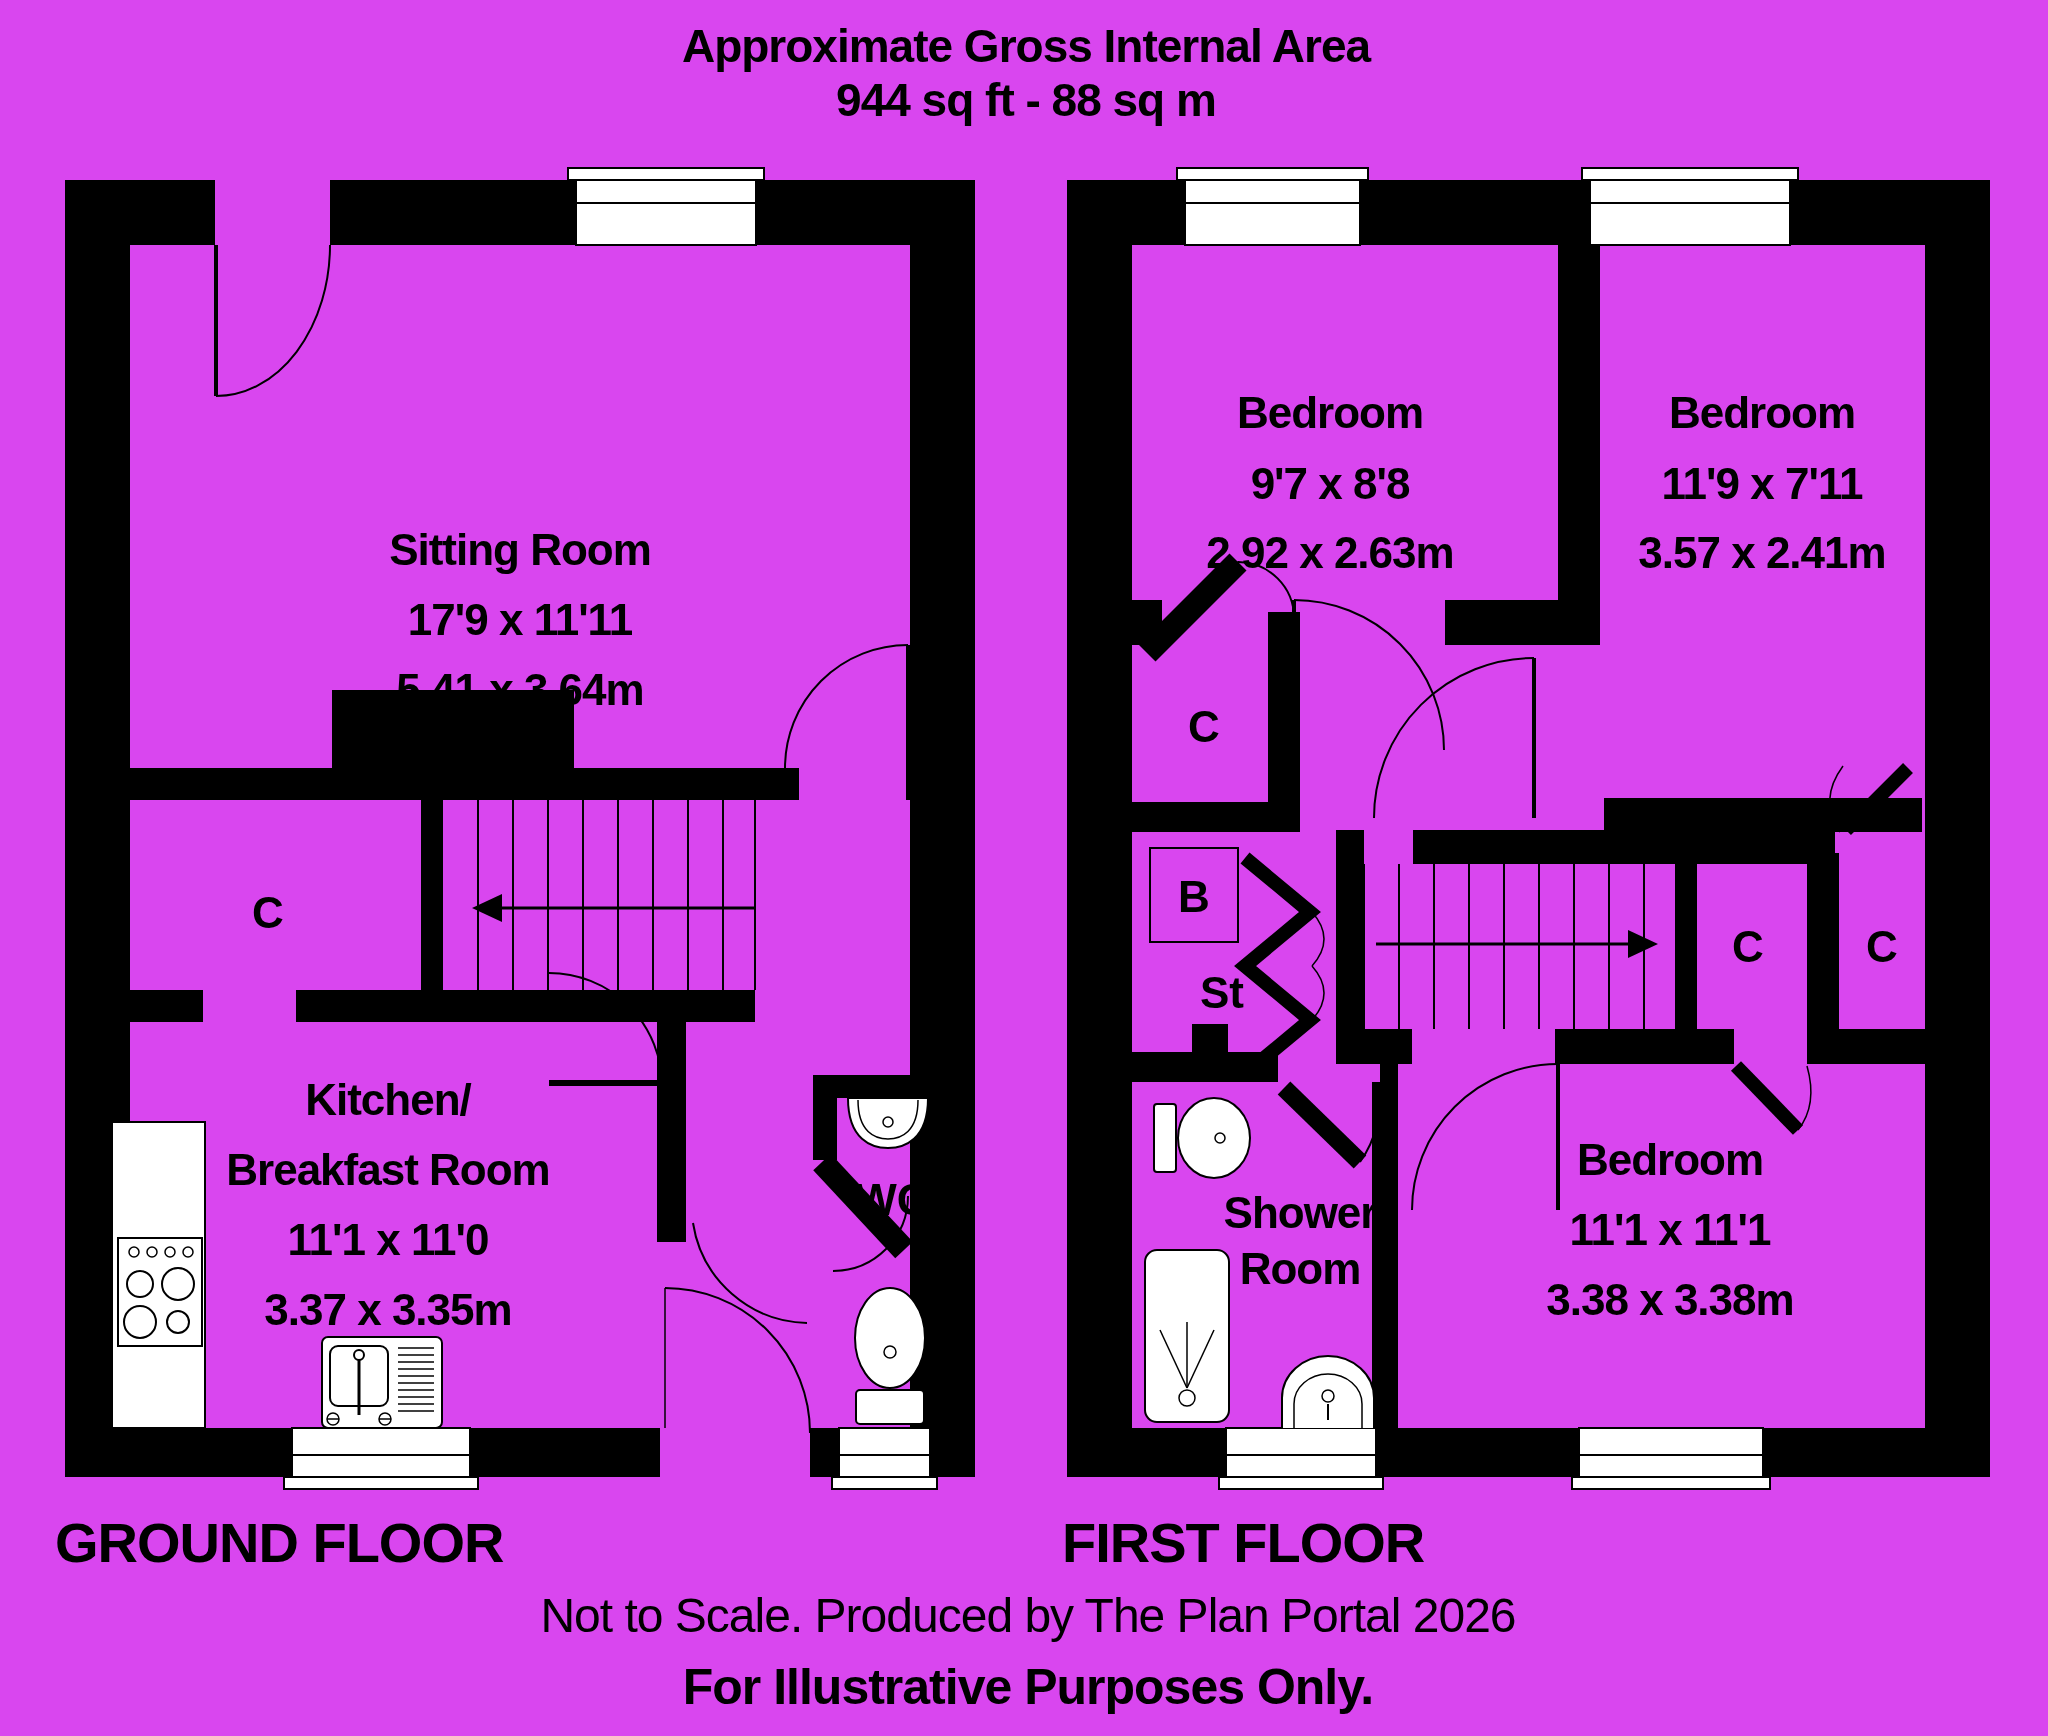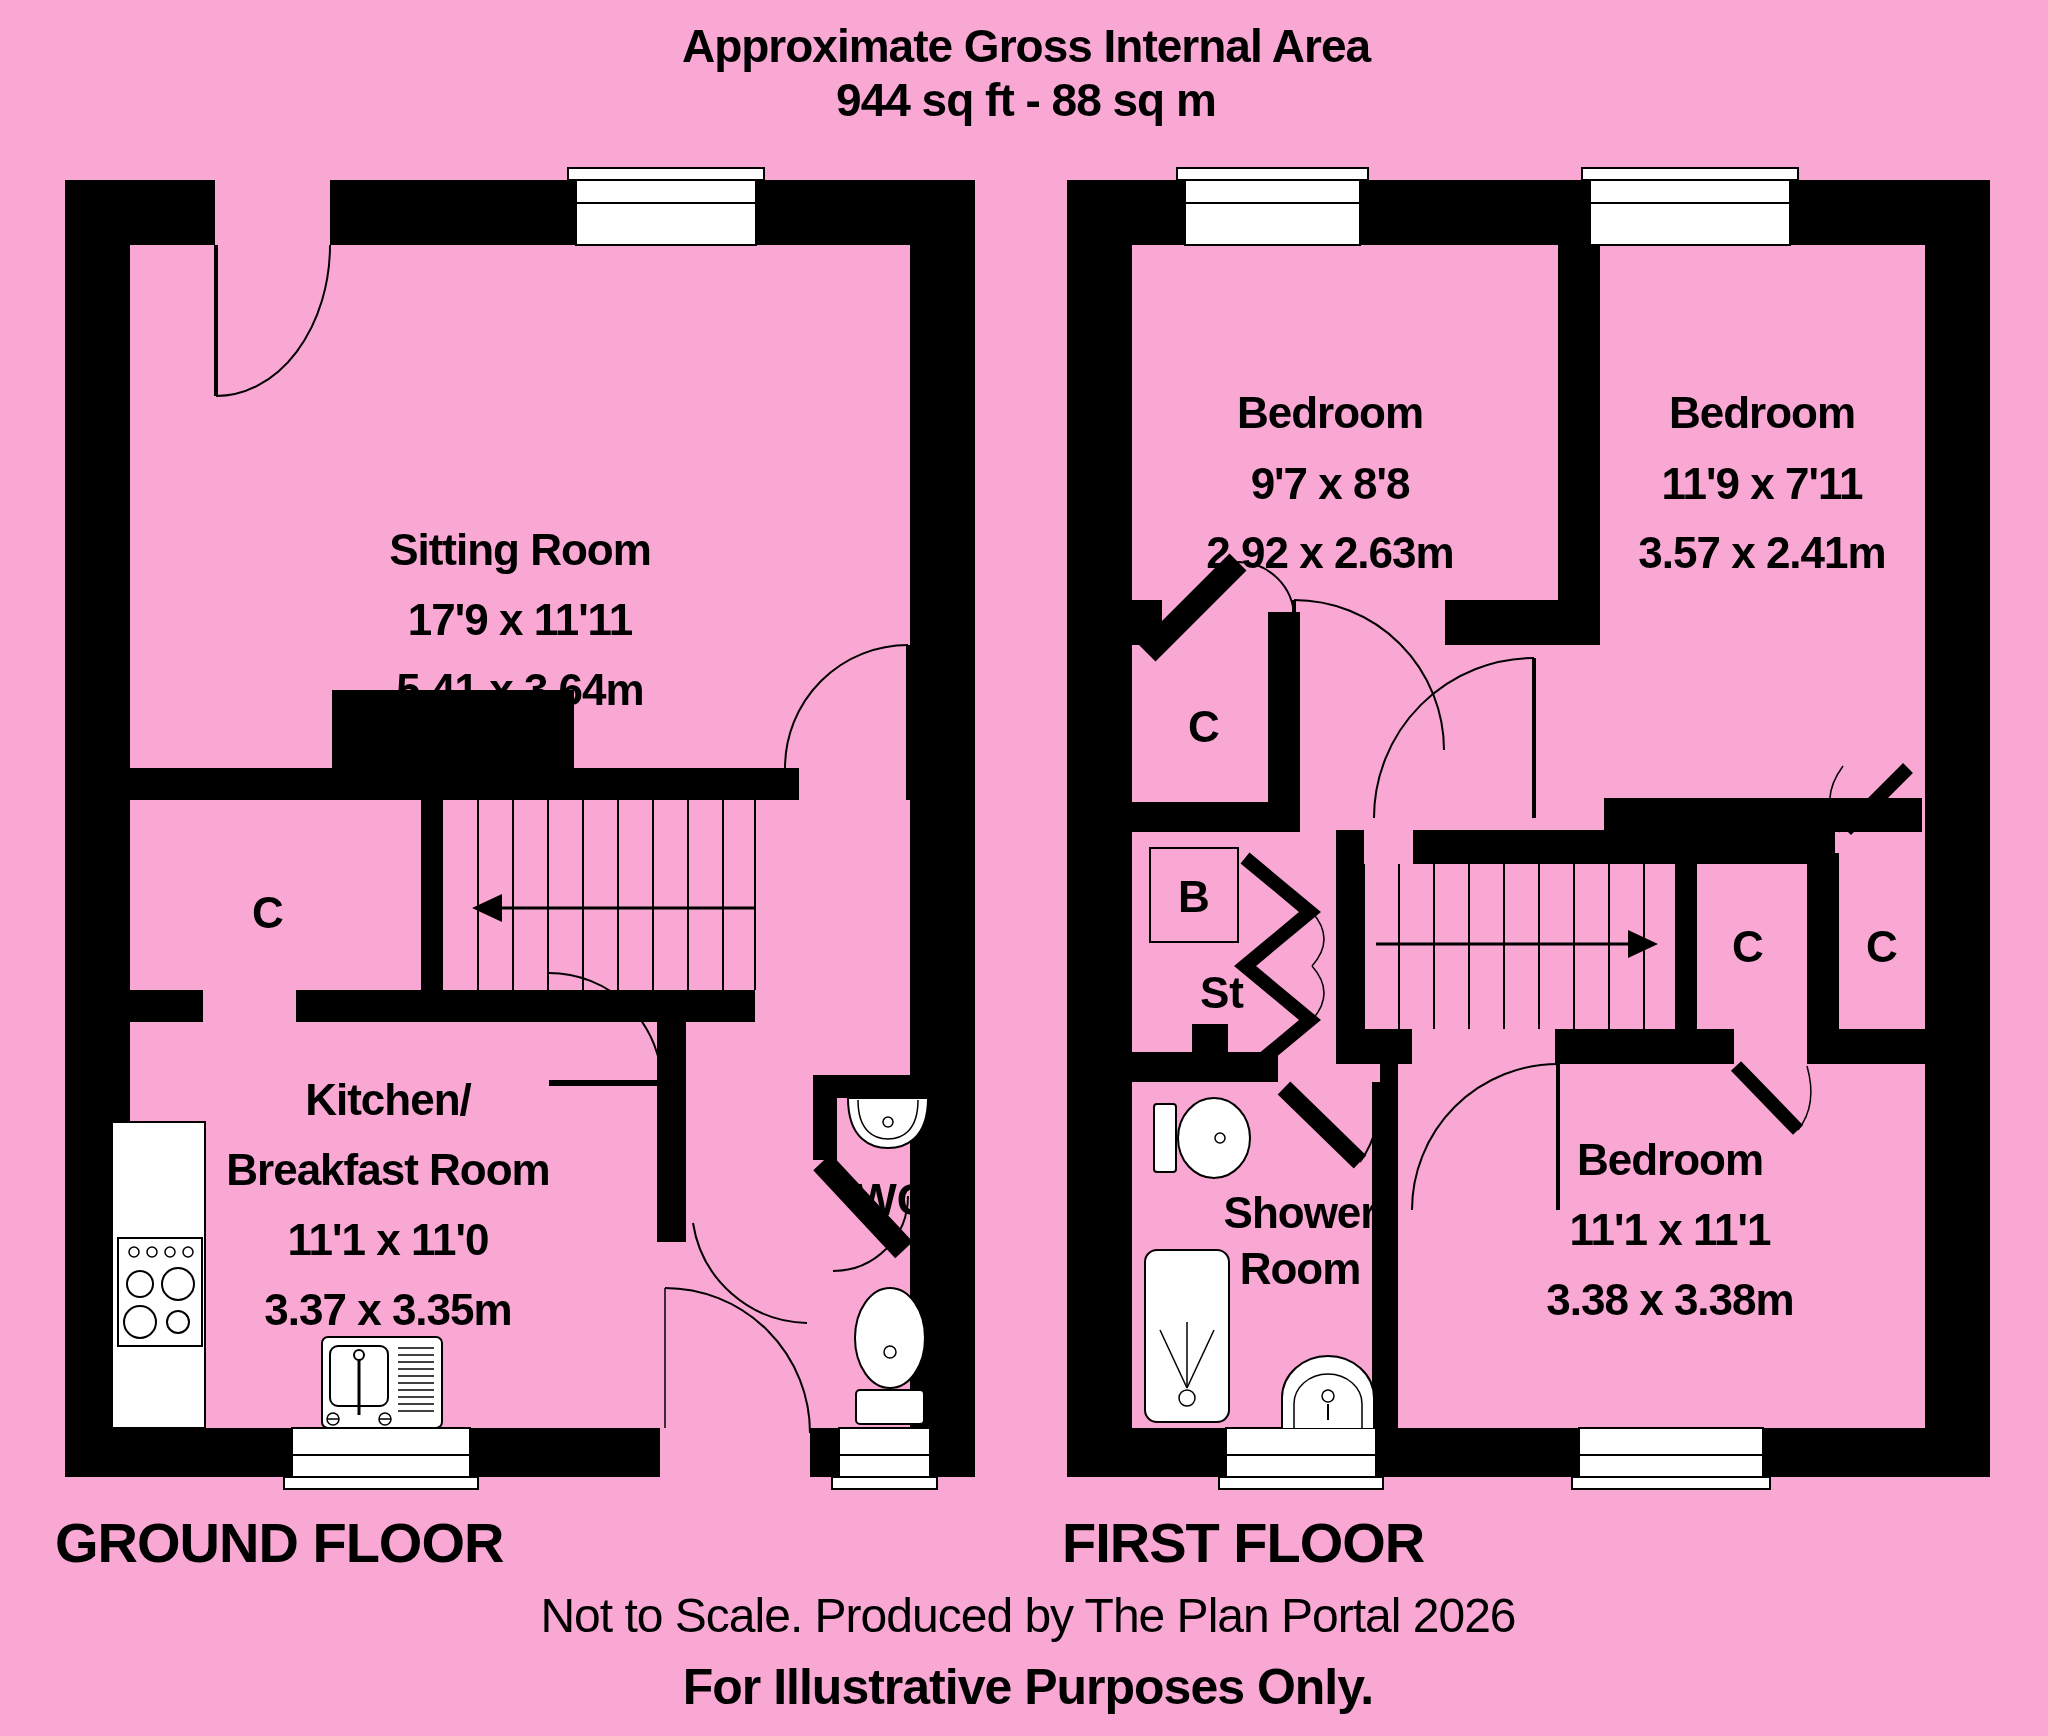--- a/index.html
+++ b/index.html
@@ -1,16 +1,16 @@
 <!DOCTYPE html>
 <html><head>
 <meta charset="utf-8">
 <style>
   html,body{margin:0;padding:0;background:#ffffff;}
-  #canvas{position:relative;width:2048px;height:1736px;background:#f9a8d4;overflow:hidden;
+  #canvas{position:relative;width:2048px;height:1736px;background:#d946ef;overflow:hidden;
           font-family:"Liberation Sans",sans-serif;}
   svg{position:absolute;left:0;top:0;}
   .wall{fill:#000000;stroke:none;}
   .thin{stroke:#000000;stroke-width:2;fill:none;}
   .hair{stroke:#000000;stroke-width:1.5;fill:none;}
   .leaf{stroke:#000000;stroke-width:4;fill:none;}
   .win{fill:#ffffff;stroke:#000000;stroke-width:2;}
   .fix{fill:#ffffff;stroke:#000000;stroke-width:2;}
   text{fill:#000000;}
   .room-label{font-weight:bold;font-size:44px;text-anchor:middle;letter-spacing:-1px;}

